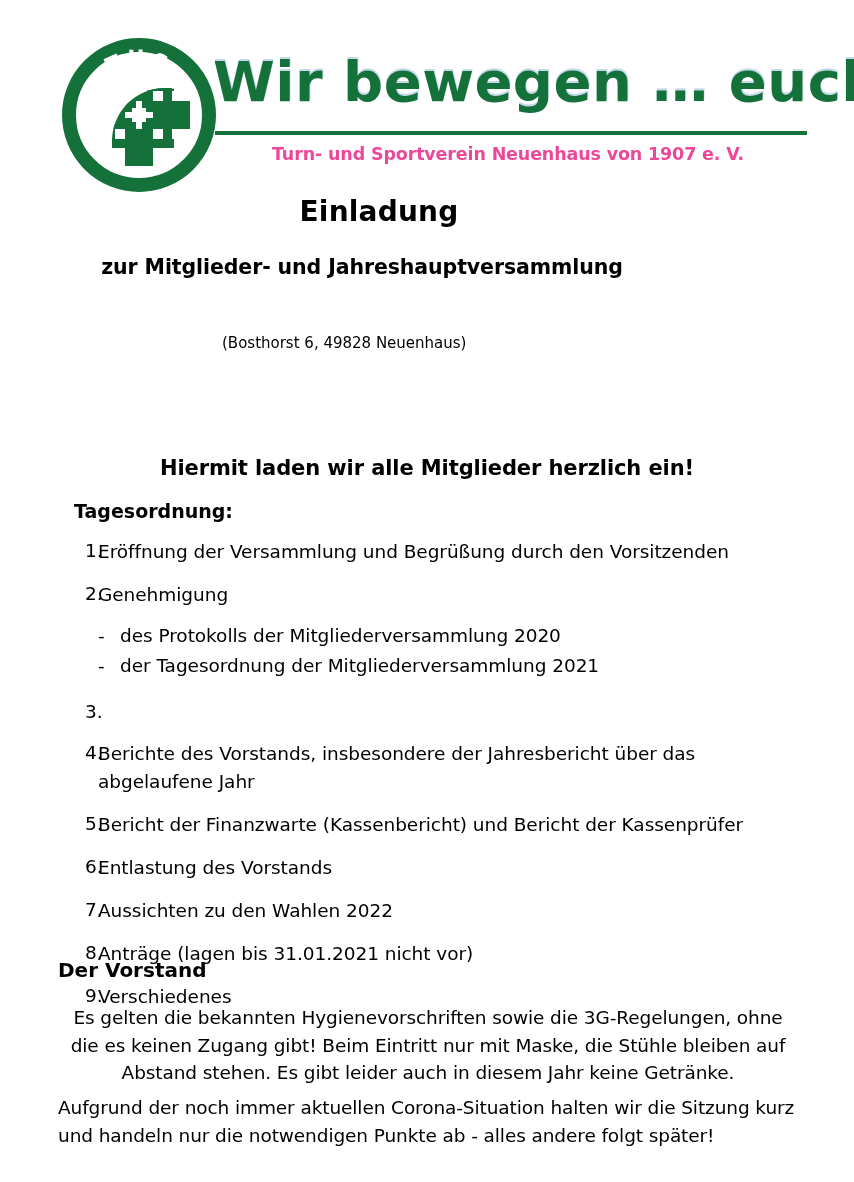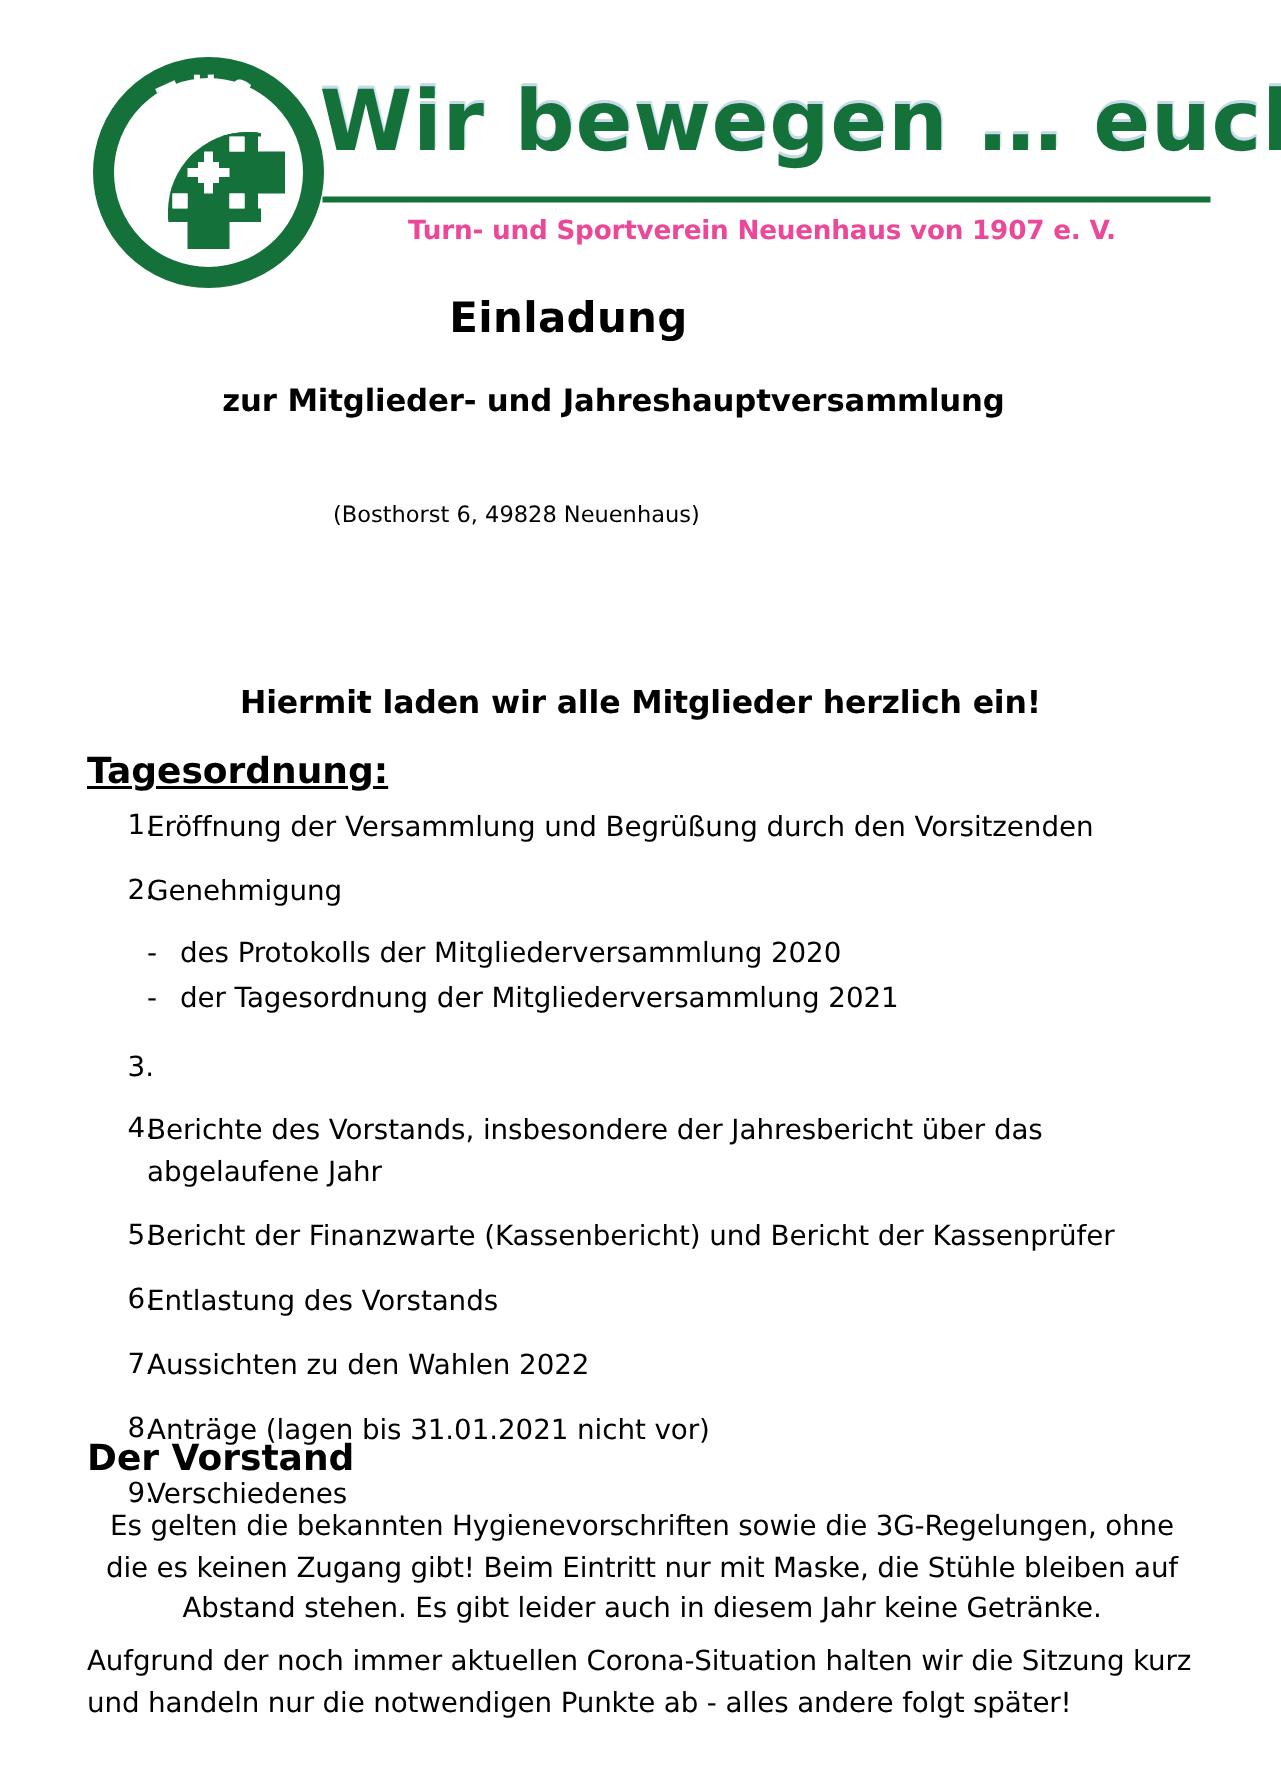--- a/index.html
+++ b/index.html
@@ -86,21 +86,20 @@
   }
   .h-sub {
     position: absolute;
     left: 0; top: 252px;
     width: 724px;
     text-align: center;
     font-size: 20.5px;
     font-weight: 700;
     line-height: 30px;
     letter-spacing: -0.1px;
-    padding-left: 47px;
   }
 
   
   .meta { position: absolute; left: 118px; top: 332px; width: 700px; }
   .meta-row { display: flex; align-items: baseline; margin-bottom: 3px; }
   .meta-label {
     width: 104px;
     flex: 0 0 104px;
     font-size: 20px;
     font-style: italic;
@@ -120,24 +119,23 @@
     left: 0; top: 456px;
     width: 854px;
     text-align: center;
     font-size: 21px;
     font-weight: 700;
     letter-spacing: -0.1px;
   }
 
   .h-agenda {
     position: absolute;
-    left: 58px; top: 500px;
-    font-size: 24px;
-    font-weight: 700;
-    text-decoration: underline;
+    left: 74px; top: 500px;
+    font-size: 19px;
+    font-weight: 700;
   }
 
   
   .agenda { position: absolute; left: 58px; top: 538px; width: 760px; }
   .ag-item { display: flex; margin-bottom: 15px; }
   .ag-num {
     flex: 0 0 40px;
     width: 40px;
     padding-left: 27px;
     box-sizing: border-box;
@@ -153,21 +151,21 @@
   }
   .sublist { margin: 13px 0 4px 0; }
   .sub-item { display: flex; margin-bottom: 2px; }
   .sub-dash { flex: 0 0 22px; width: 22px; font-size: 18.5px; line-height: 28px; }
   .sub-text { font-size: 18.5px; line-height: 28px; }
 
   
   .h-board {
     position: absolute;
     left: 58px; top: 958px;
-    font-size: 24px;
+    font-size: 20px;
     font-weight: 700;
   }
   .para {
     position: absolute;
     left: 58px;
     width: 740px;
     font-size: 18.5px;
     line-height: 27.5px;
     letter-spacing: -0.1px;
   }

